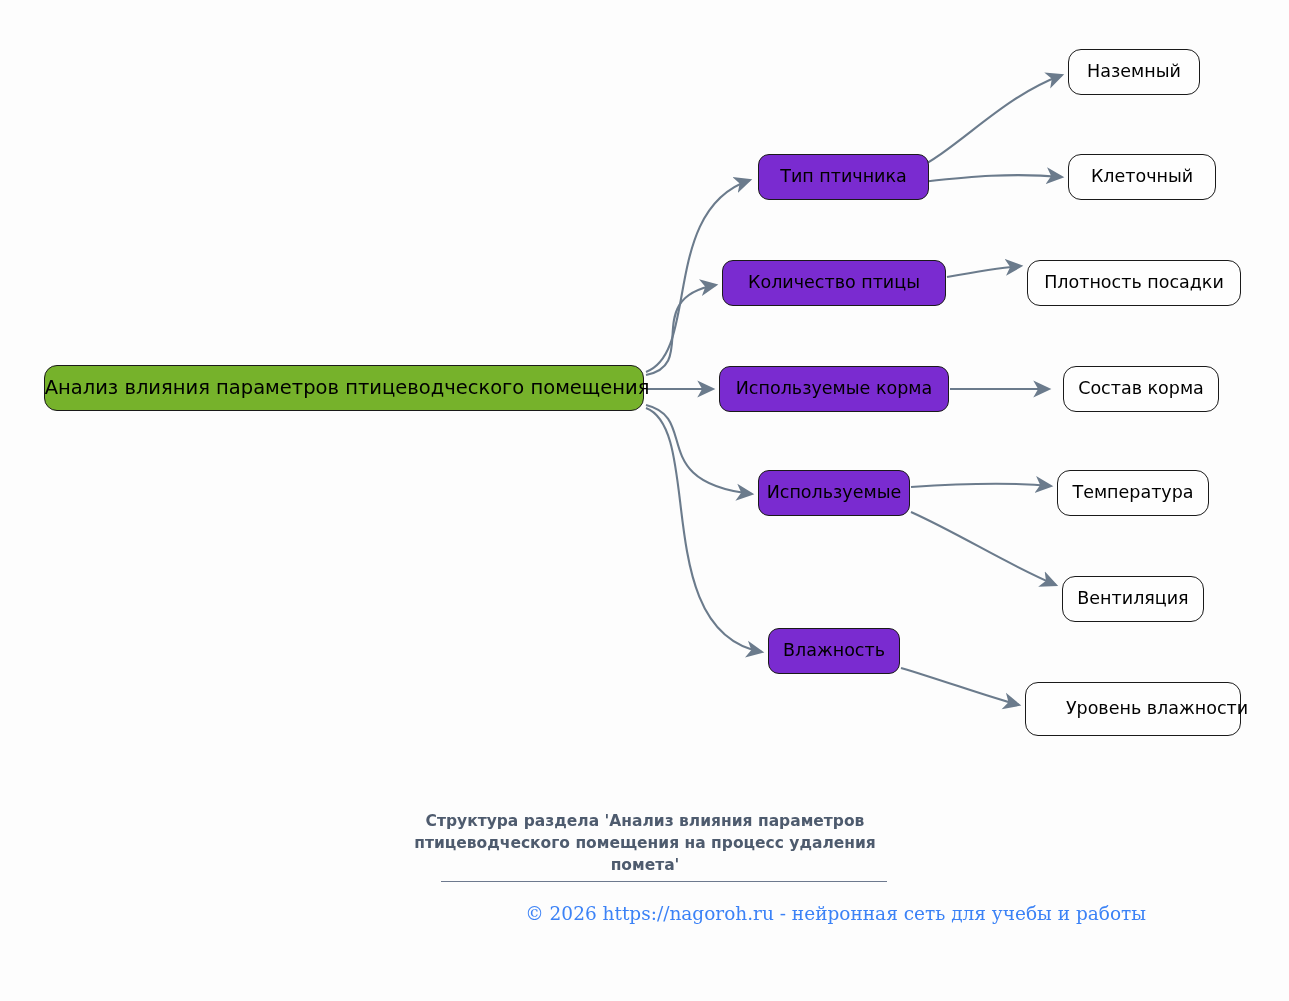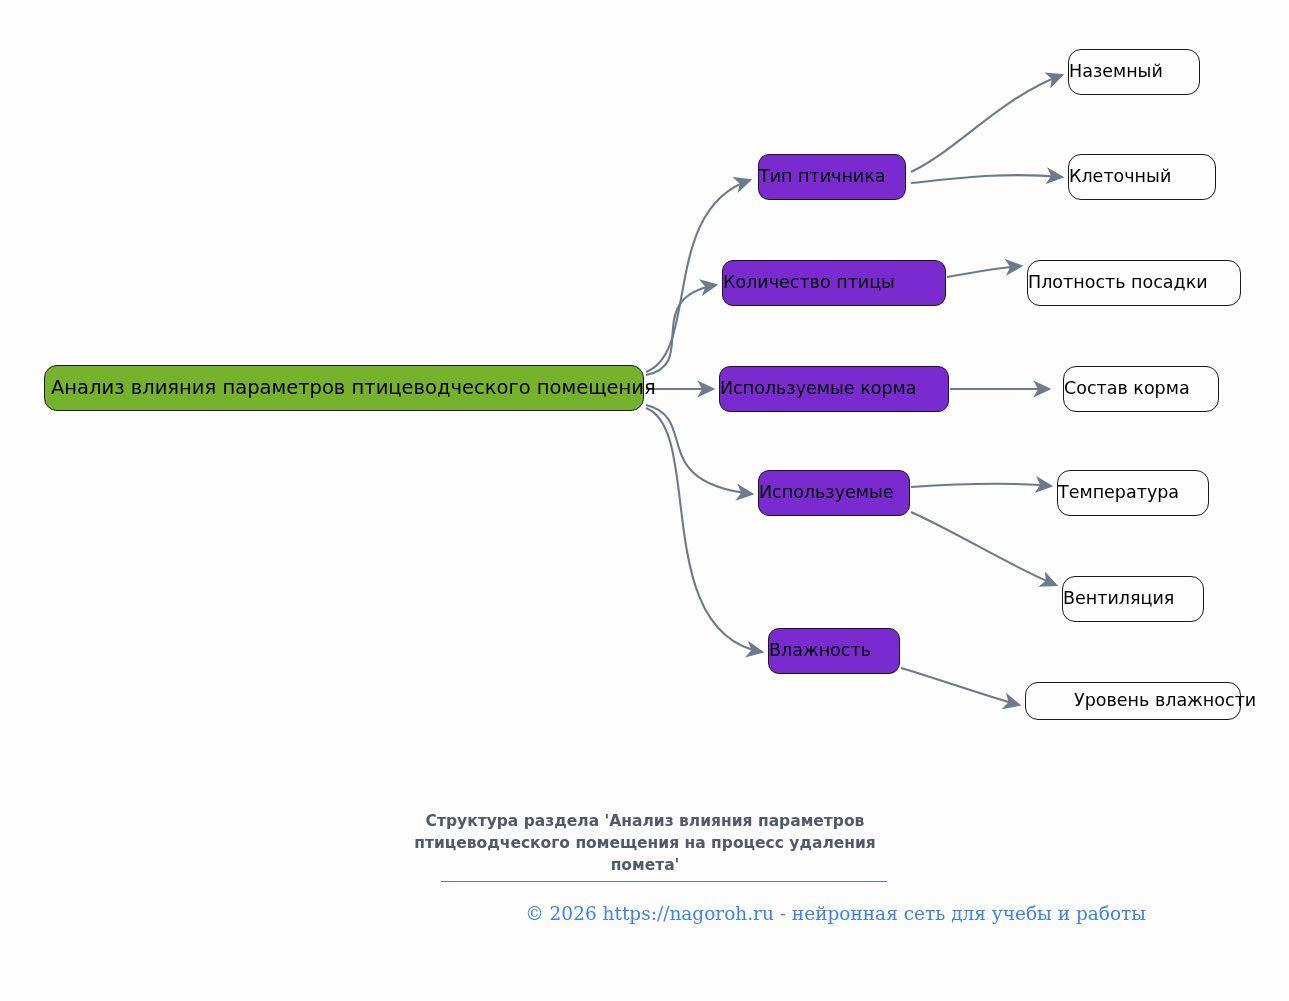--- a/index.html
+++ b/index.html
@@ -20,21 +20,21 @@
     left: 0; top: 0;
     width: 1289px;
     height: 1001px;
     pointer-events: none;
   }
   .node {
     position: absolute;
     box-sizing: border-box;
     display: flex;
     align-items: center;
-    justify-content: flex-start;
+    justify-content: center;
     white-space: nowrap;
     line-height: 1;
   }
   .node-root {
     background: #76b22b;
     border: 1.6px solid #1a1a1a;
     border-radius: 13px;
     color: #000000;
     font-size: 19.5px;
     padding-left: 6px;
@@ -112,21 +112,21 @@
       <path d="M 911,487 C 955,484 1008,482 1051,486"></path>
       <path d="M 911,512 C 960,534 1010,566 1056,585"></path>
       <path d="M 901,668 C 945,681 985,696 1019,705"></path>
     </g>
   </svg>
 
   <div class="node node-root" style="left:44px; top:365px; width:600px; height:46px;">
     <span>Анализ влияния параметров птицеводческого помещения</span>
   </div>
 
-  <div class="node node-branch" style="left:758px; top:154px; width:148px; height:46px;">
+  <div class="node node-branch" style="left:758px; top:154px; width:171px; height:46px;">
     <span>Тип птичника</span>
   </div>
   <div class="node node-branch" style="left:722px; top:260px; width:224px; height:46px;">
     <span>Количество птицы</span>
   </div>
   <div class="node node-branch" style="left:719px; top:366px; width:230px; height:46px;">
     <span>Используемые корма</span>
   </div>
   <div class="node node-branch" style="left:758px; top:470px; width:152px; height:46px;">
     <span>Используемые</span>
@@ -146,21 +146,21 @@
   </div>
   <div class="node node-leaf" style="left:1055px; top:366px; width:156px; height:46px;margin-left:8px;">
     <span>Состав корма</span>
   </div>
   <div class="node node-leaf" style="left:1057px; top:470px; width:152px; height:46px;">
     <span>Температура</span>
   </div>
   <div class="node node-leaf" style="left:1062px; top:576px; width:142px; height:46px;">
     <span>Вентиляция</span>
   </div>
-  <div class="node node-leaf" style="left:1025px; top:682px; width:216px; height:38px;padding-left:48px;">
+  <div class="node node-leaf" style="left:1025px; top:682px; width:216px; height:54px;padding-left:48px;">
     <span>Уровень влажности</span>
   </div>
 
   <div id="caption">
     <div>Структура раздела 'Анализ влияния параметров</div>
     <div>птицеводческого помещения на процесс удаления</div>
     <div>помета'</div>
   </div>
 
   <div id="caption-rule"></div>

